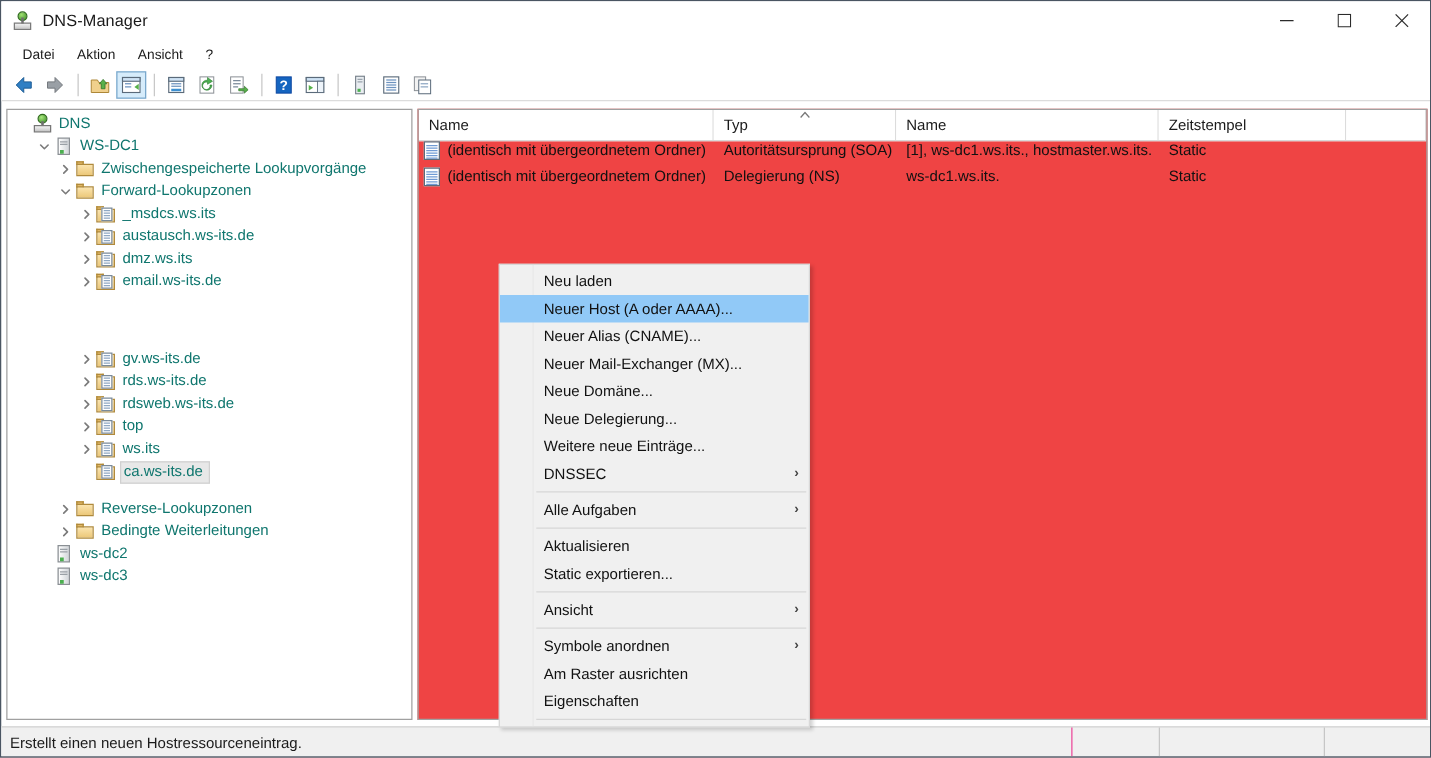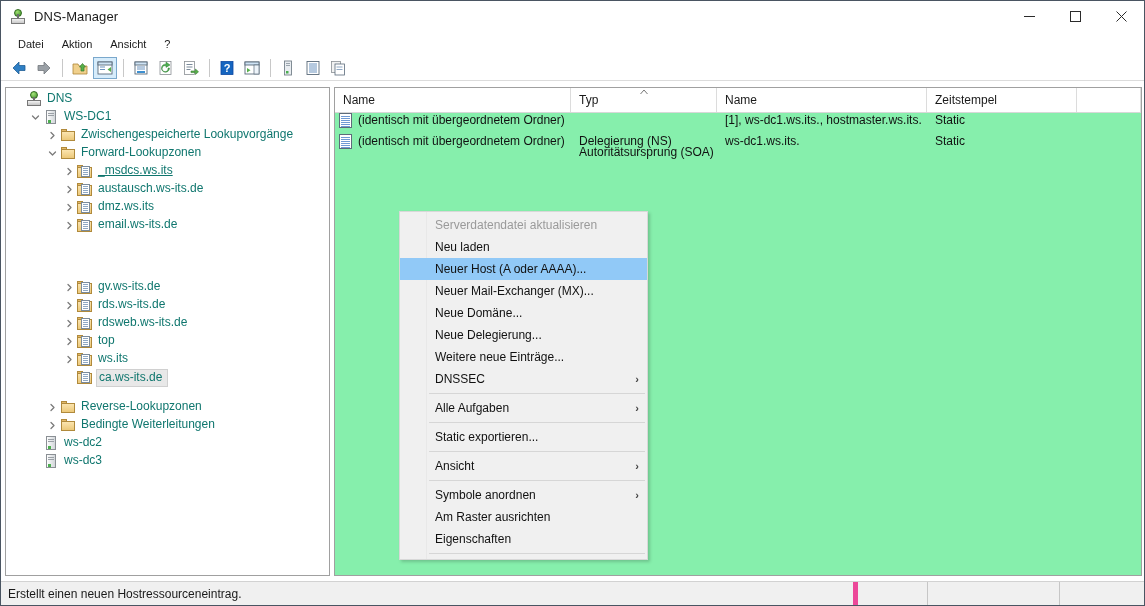--- a/index.html
+++ b/index.html
@@ -112,21 +112,21 @@
   #tree-panel {
     position: absolute; left: 4px; top: 86px;
     width: 325px; height: 489px;
     background: #ffffff;
     border: 1px solid #a0a0a0;
     overflow: hidden;
   }
   #list-panel {
     position: absolute; left: 333px; top: 86px;
     width: 808px; height: 489px;
-    background: #86efac;
+    background: #ef4444;
     border: 1px solid #a0a0a0;
     overflow: hidden;
   }
 
   
   .tnode {
     height: 18px;
     display: flex; 
     font-size: 12px; color: #0f766e;
     white-space: nowrap;
@@ -224,21 +224,21 @@
     position: absolute; left: 0; bottom: 0;
     width: 1143px; height: 24px;
     background: #f0f0f0;
     border-top: 1px solid #d2d2d2;
     display: flex; align-items: stretch;
   }
   #status-main {
     display: flex; align-items: center;
     padding-left: 7px;
     font-size: 12px; color: #1a1a1a;
-    border-right: 5px solid #ec4899;
+    border-right: 1px solid #ec4899;
   }
   .status-seg { border-right: 1px solid #c6c6c6; }
 
   
   #ctxmenu {
     position: absolute;
     left: 398px; top: 210px;
     width: 249px;
     background: #f0f0f0;
     border: 1px solid #d8d8d8;
@@ -454,21 +454,21 @@
             <svg width="9" height="9" viewBox="0 0 9 9">
               <path d="M1.5 3 L4.5 6 L7.5 3" fill="none" stroke="currentColor" stroke-width="1.3" stroke-linecap="round" stroke-linejoin="round"></path>
             </svg>
           </div>
           <div class="ticon ico-fold">
             <div class="tab"></div>
             <div class="bd"></div>
           </div>
           <span class="tlabel">Forward-Lookupzonen</span>
         </div>
-        <div class="tnode" style="padding-left: 55px; text-decoration: underline;">
+        <div class="tnode" style="padding-left: 55px;">
           <div class="twist">
             <svg width="9" height="9" viewBox="0 0 9 9">
               <path d="M3 1.5 L6 4.5 L3 7.5" fill="none" stroke="currentColor" stroke-width="1.3" stroke-linecap="round" stroke-linejoin="round"></path>
             </svg>
           </div>
           <div class="ticon ico-zone">
             <div class="tab"></div>
             <div class="bd"></div>
             <div class="doc"></div>
             <div class="dl" style="top:5px"></div>
@@ -698,21 +698,21 @@
           <div class="ricon ico-rec">
             <div class="pg"></div>
             <div class="bar" style="top:2.5px"></div>
             <div class="bar" style="top:4.5px"></div>
             <div class="bar" style="top:6.5px"></div>
             <div class="bar" style="top:8.5px"></div>
             <div class="bar" style="top:10.5px"></div>
             <div class="bar" style="top:12.5px"></div>
           </div>
           <div class="lcell" style="width: 213px;">(identisch mit übergeordnetem Ordner)</div>
-          <div class="lcell" style="width: 146px; padding-left: 8px; margin-top: 32px;">Autoritätsursprung (SOA)</div>
+          <div class="lcell" style="width: 146px; padding-left: 8px;">Autoritätsursprung (SOA)</div>
           <div class="lcell" style="width: 210px; padding-left: 8px;">[1], ws-dc1.ws.its., hostmaster.ws.its.</div>
           <div class="lcell" style="width: 150px; padding-left: 8px;">Static</div>
         </div>
         <div class="lrow">
           <div class="ricon ico-rec">
             <div class="pg"></div>
             <div class="bar" style="top:2.5px"></div>
             <div class="bar" style="top:4.5px"></div>
             <div class="bar" style="top:6.5px"></div>
             <div class="bar" style="top:8.5px"></div>
@@ -730,30 +730,30 @@
   <div id="statusbar">
     <div id="status-main" style="width:857px;">Erstellt einen neuen Hostressourceneintrag.</div>
     <div class="status-seg" style="width:70px;"></div>
     <div class="status-seg" style="width:132px;"></div>
     <div style="flex:1;"></div>
   </div>
 
   <div id="ctxmenu">
     <div class="gutter"></div>
     <div id="ctx-items">
-        <div class="ci disabled">
-          <span>Serverdatendatei aktualisieren</span>
-        </div>
         <div class="ci">
           <span>Neu laden</span>
         </div>
         <div class="ci hl">
           <span>Neuer Host (A oder AAAA)...</span>
         </div>
         <div class="ci">
+          <span>Neuer Alias (CNAME)...</span>
+        </div>
+        <div class="ci">
           <span>Neuer Mail-Exchanger (MX)...</span>
         </div>
         <div class="ci">
           <span>Neue Domäne...</span>
         </div>
         <div class="ci">
           <span>Neue Delegierung...</span>
         </div>
         <div class="ci">
           <span>Weitere neue Einträge...</span>
@@ -761,20 +761,23 @@
         <div class="ci">
           <span>DNSSEC</span>
           <span class="arrow">›</span>
         </div>
         <div class="csep"></div>
         <div class="ci">
           <span>Alle Aufgaben</span>
           <span class="arrow">›</span>
         </div>
         <div class="csep"></div>
+        <div class="ci">
+          <span>Aktualisieren</span>
+        </div>
         <div class="ci">
           <span>Static exportieren...</span>
         </div>
         <div class="csep"></div>
         <div class="ci">
           <span>Ansicht</span>
           <span class="arrow">›</span>
         </div>
         <div class="csep"></div>
         <div class="ci">

